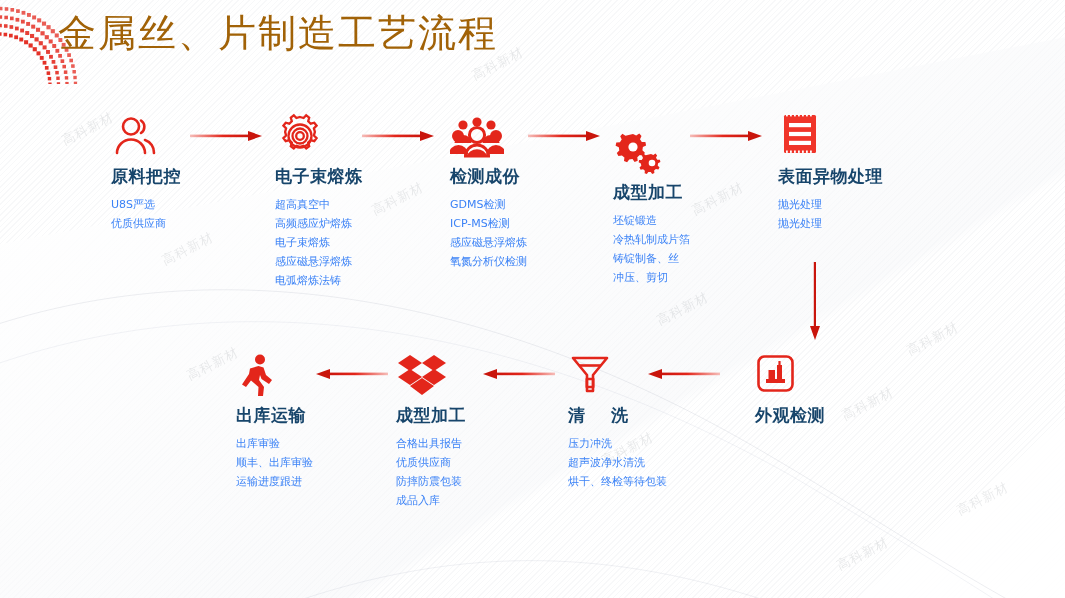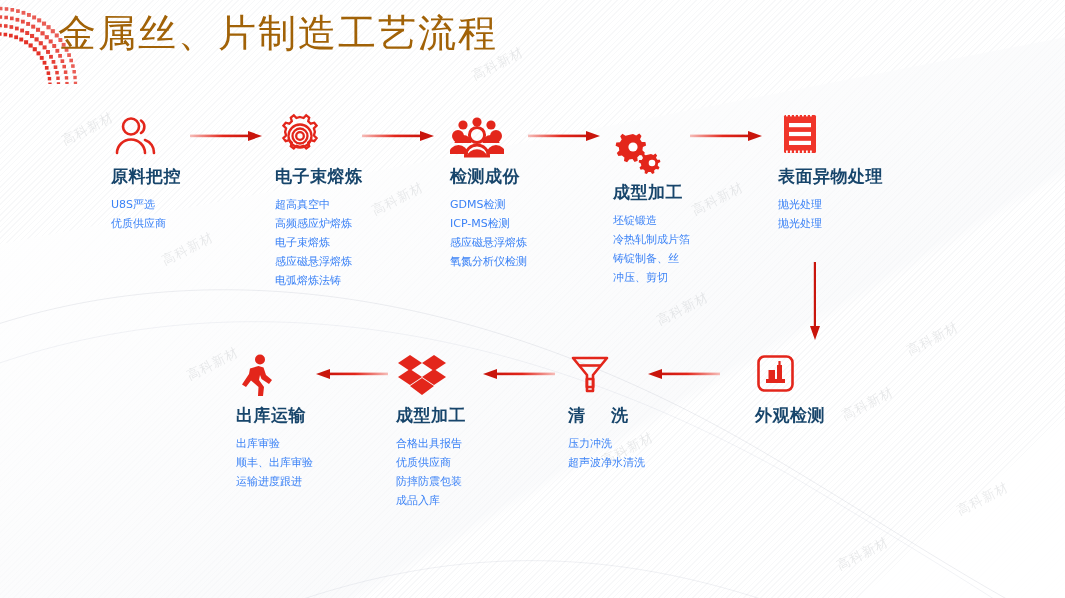--- a/index.html
+++ b/index.html
@@ -391,20 +391,21 @@
     <g fill="none" stroke="#e3261b" stroke-width="2.6" stroke-linejoin="round">
       <path d="M5 5 L39 5 L25 22 L25 38 L19 38 L19 22 Z"></path>
       <path d="M11 12.5 L33 12.5"></path>
       <rect x="18.8" y="26" width="6.4" height="8"></rect>
     </g>
   </svg>
   <div class="step-title spaced">清  洗</div>
   <div class="step-lines" style="width:100px;">
     <div>压力冲洗</div>
     <div>超声波净水清洗</div>
+    <div class="wrap">烘干、终检等待包装</div>
   </div>
 </div>
 
 <svg class="arrow-h" style="left:483px; top:368px; width:72px;" viewBox="0 0 72 12">
   <defs>
       <linearGradient id="agl2" x1="1" y1="0" x2="0" y2="0">
     <stop offset="0%" stop-color="#f6bdb9"></stop>
         <stop offset="55%" stop-color="#e3261b"></stop>
         <stop offset="100%" stop-color="#c9150c"></stop>
   </linearGradient>

